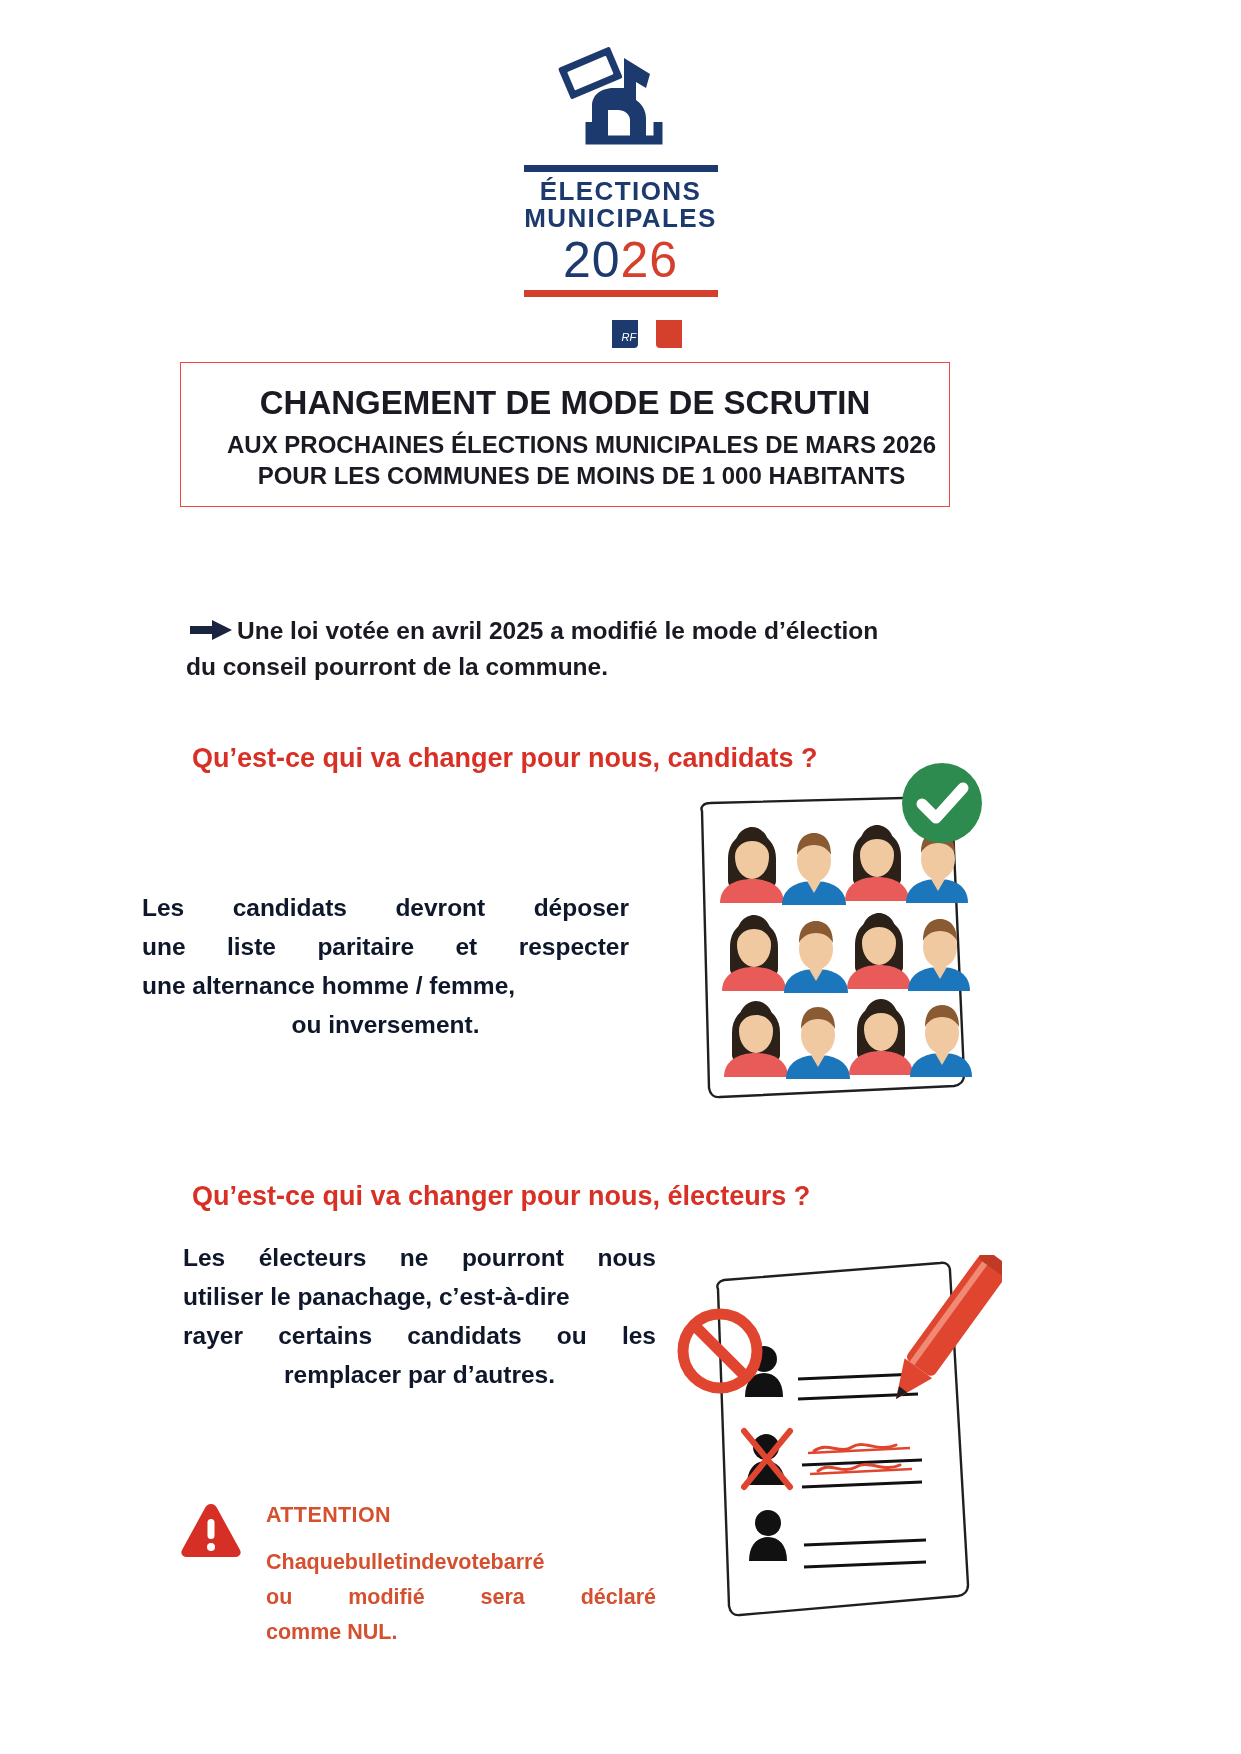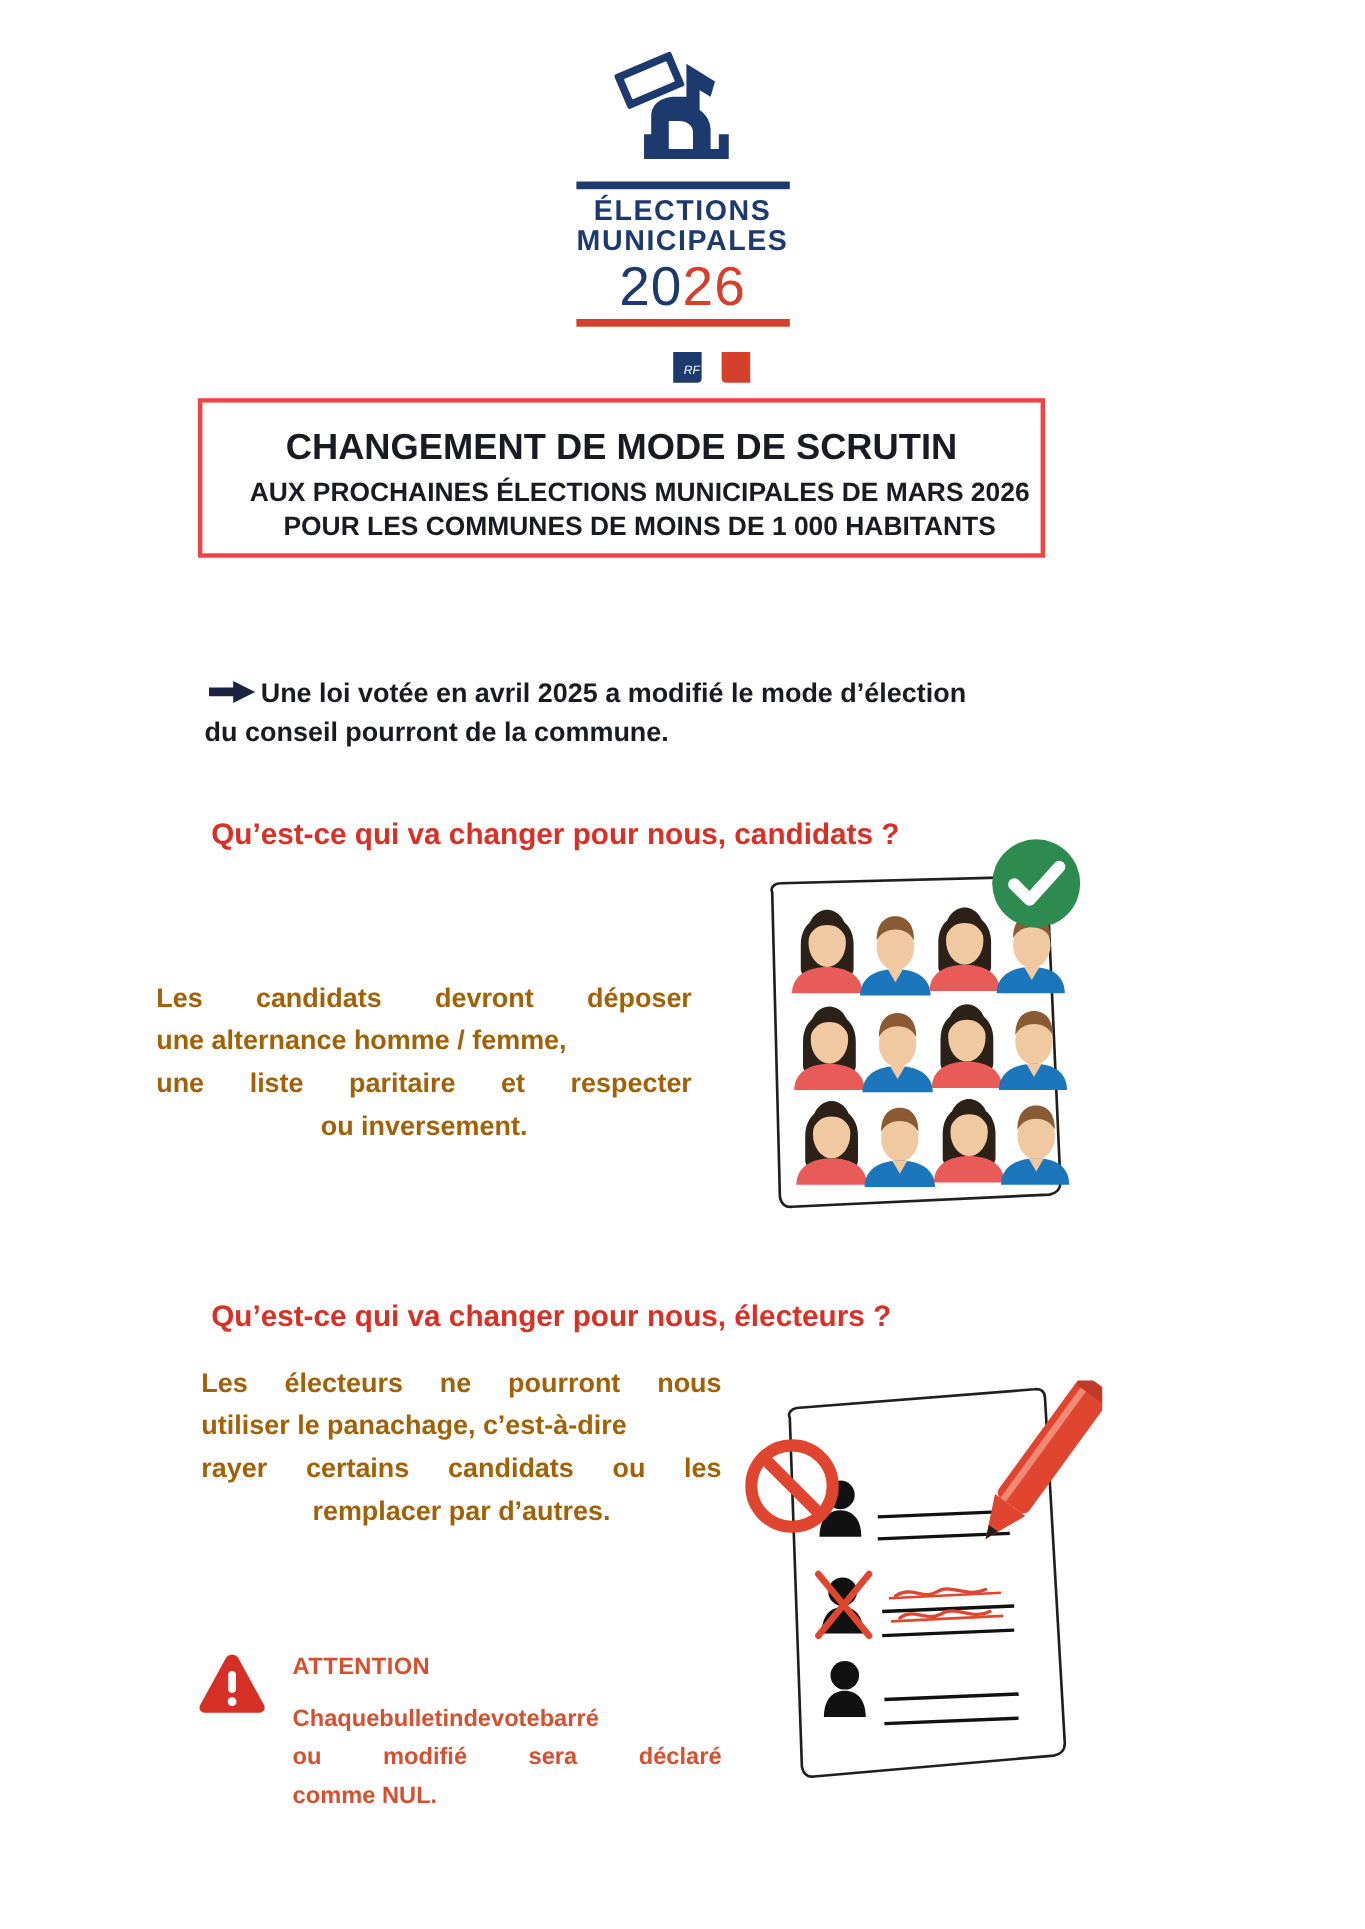--- a/index.html
+++ b/index.html
@@ -104,21 +104,21 @@
     line-height: 11px;
   }
 
   
   .title-box {
     position: absolute;
     left: 180px;
     top: 362px;
     width: 770px;
     height: 145px;
-    border: 4px solid #ef4444;
+    border: 1px solid #ef4444;
     box-sizing: border-box;
     background: #ffffff;
     text-align: center;
   }
   .title-main {
     font-weight: 700;
     font-size: 33px;
     line-height: 36px;
     letter-spacing: 0px;
     color: #1a1a23;
@@ -167,21 +167,21 @@
   }
   #heading-candidats { left: 192px; top: 742px; }
   #heading-electeurs { left: 192px; top: 1180px; }
 
   
   .body-par {
     position: absolute;
     font-weight: 700;
     font-size: 24.5px;
     line-height: 39px;
-    color: #a16207;
+    color: #0f172a;
     text-align: justify;
     text-justify: inter-word;
   }
   #par-candidats { left: 142px; top: 888px; width: 487px; }
   #par-electeurs { left: 183px; top: 1238px; width: 473px; }
   .body-par .last { text-align: center; }
 
   
   .attention-block {
     position: absolute;
@@ -279,28 +279,28 @@
 
   <div class="red-heading" id="heading-candidats">Qu’est-ce qui va changer pour nous, candidats ?</div>
 
   <div class="body-par" id="par-candidats">
     <div style="display:flex;justify-content:space-between;">
         <span>Les</span>
         <span>candidats</span>
         <span>devront</span>
         <span>déposer</span>
       </div>
-    <div>une alternance homme / femme,</div>
     <div style="display:flex;justify-content:space-between;">
         <span>une</span>
         <span>liste</span>
         <span>paritaire</span>
         <span>et</span>
         <span>respecter</span>
       </div>
+    <div>une alternance homme / femme,</div>
     <div class="last">ou inversement.</div>
   </div>
 
   <div class="illus-candidates">
     <svg width="300" height="310" viewBox="0 0 300 310">
 
       <path d="M12 16 C10 12 14 8 20 8 L252 2 C258 2 262 5 262 10
                L274 280 C274 286 270 290 264 291 L30 302
                C24 303 20 299 19 293 Z" fill="#ffffff" stroke="#1f1f1f" stroke-width="2.4"></path>
 

